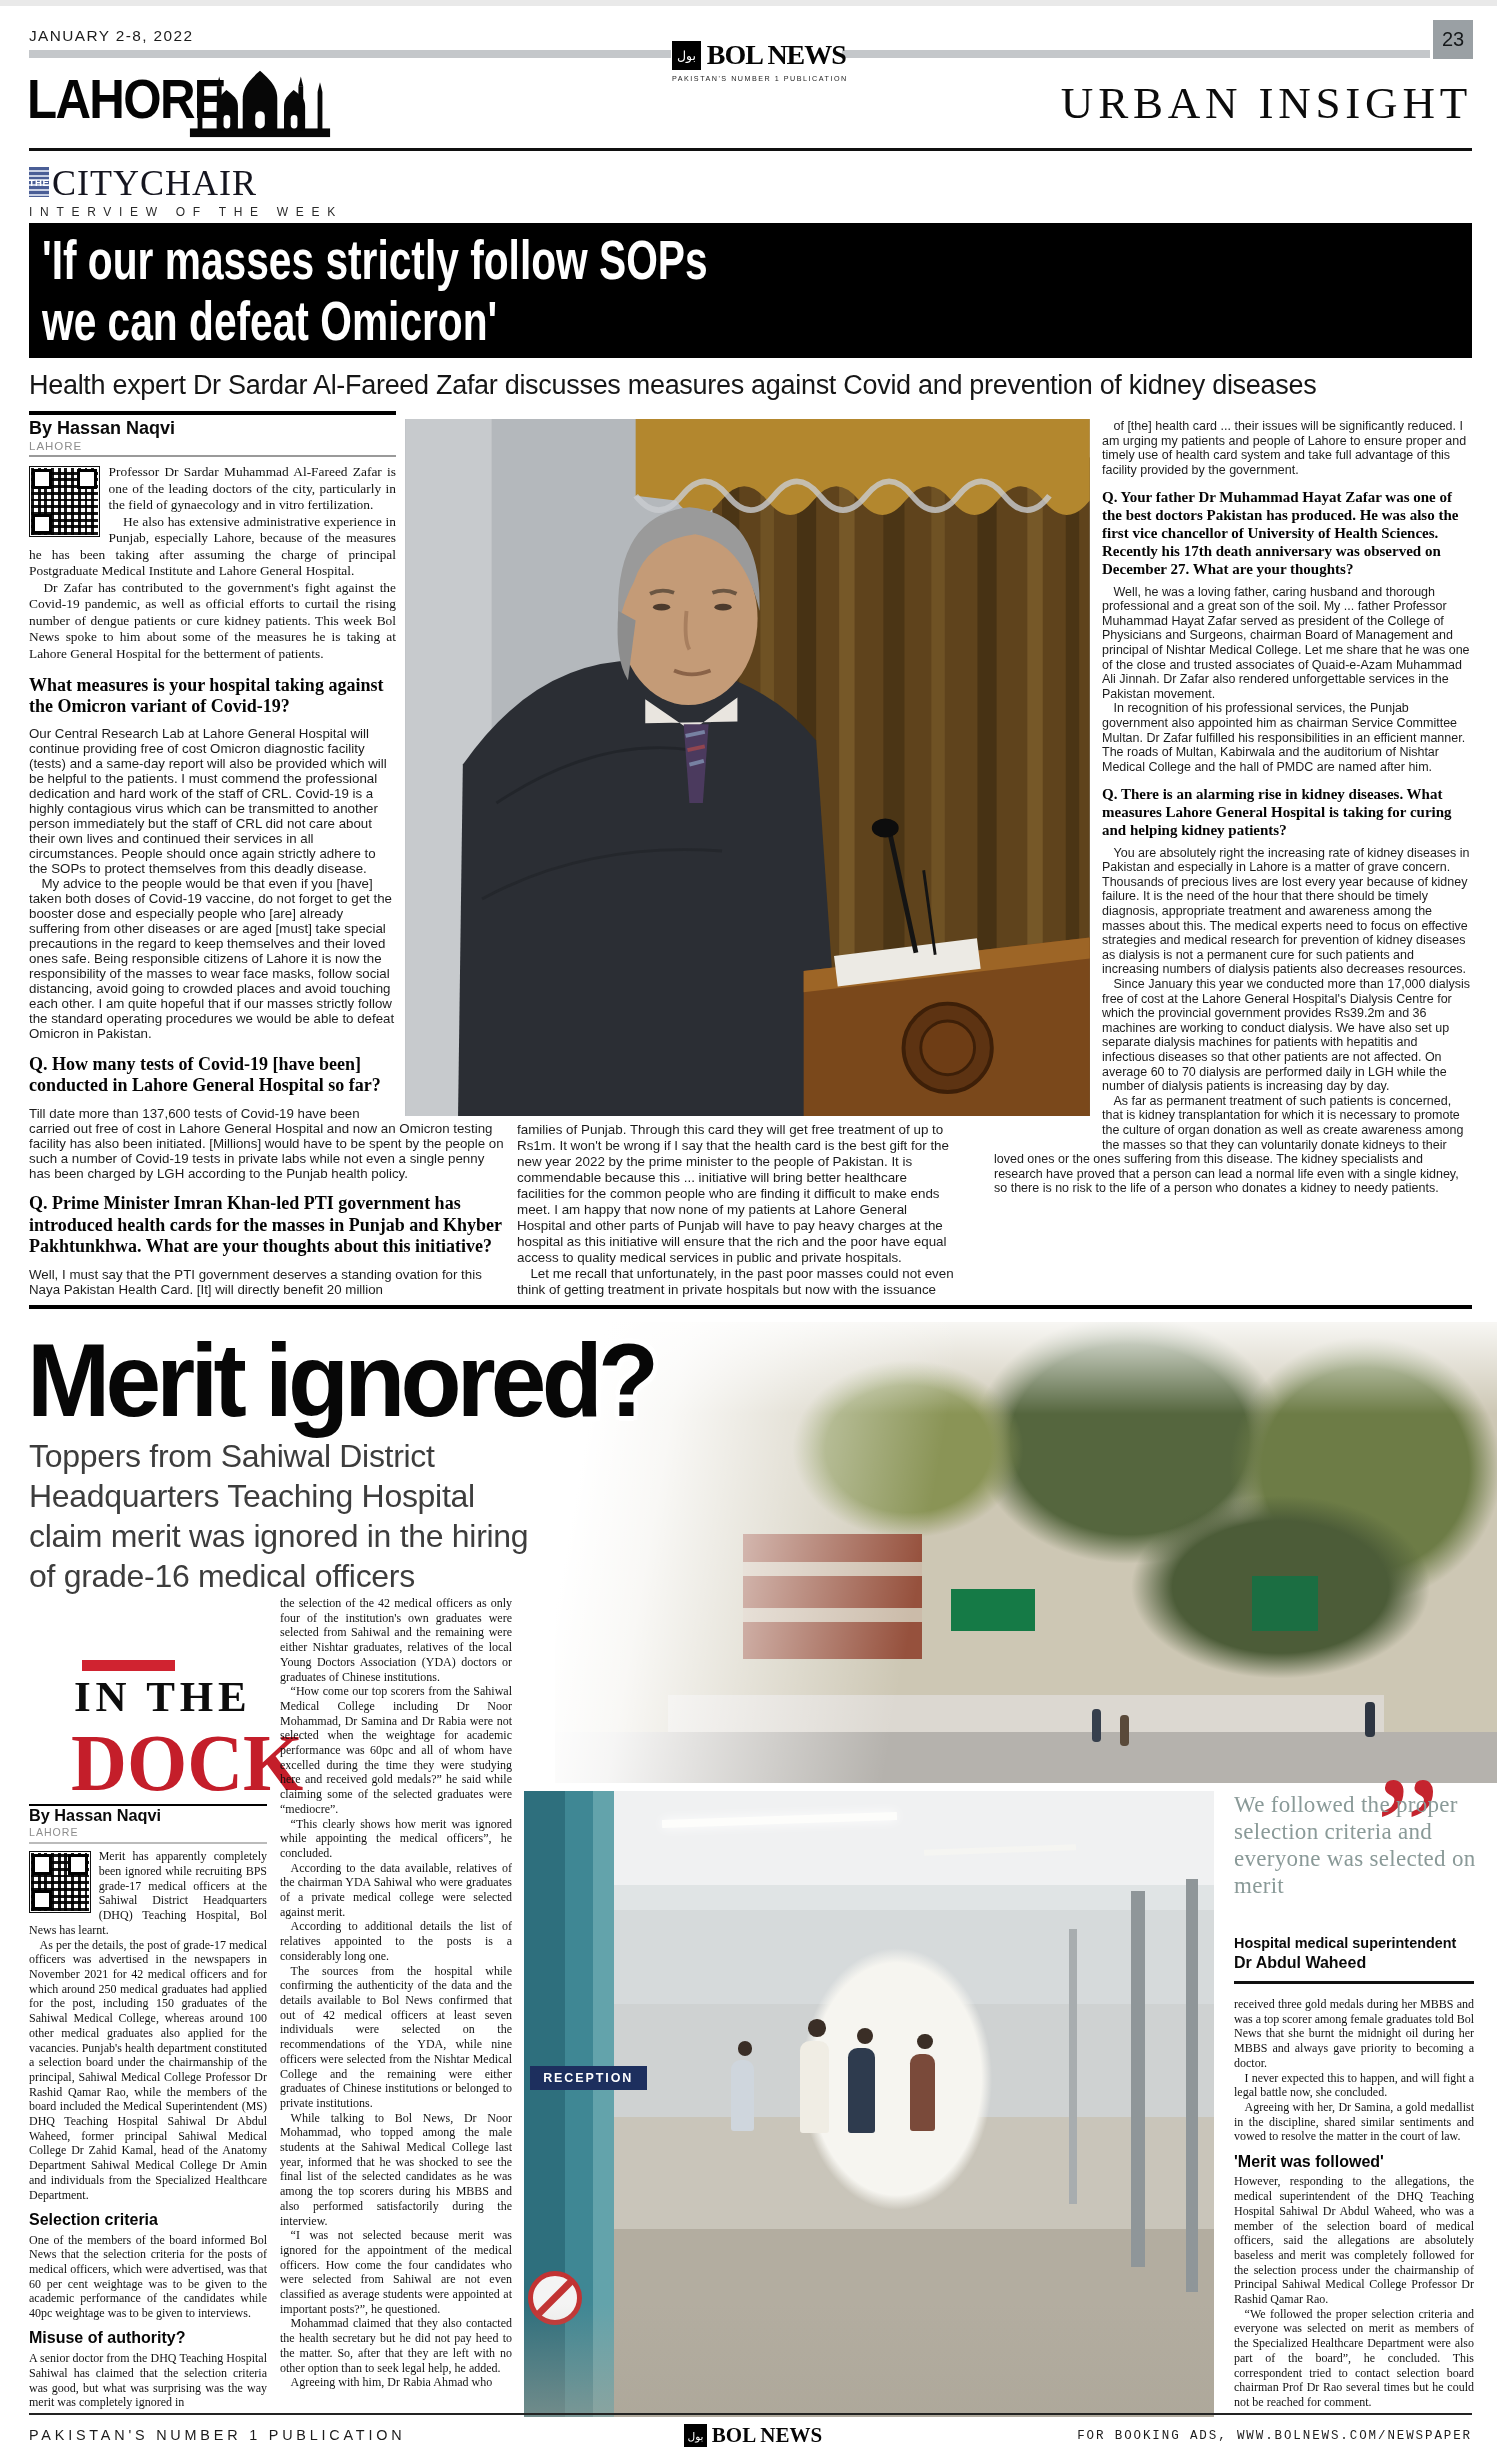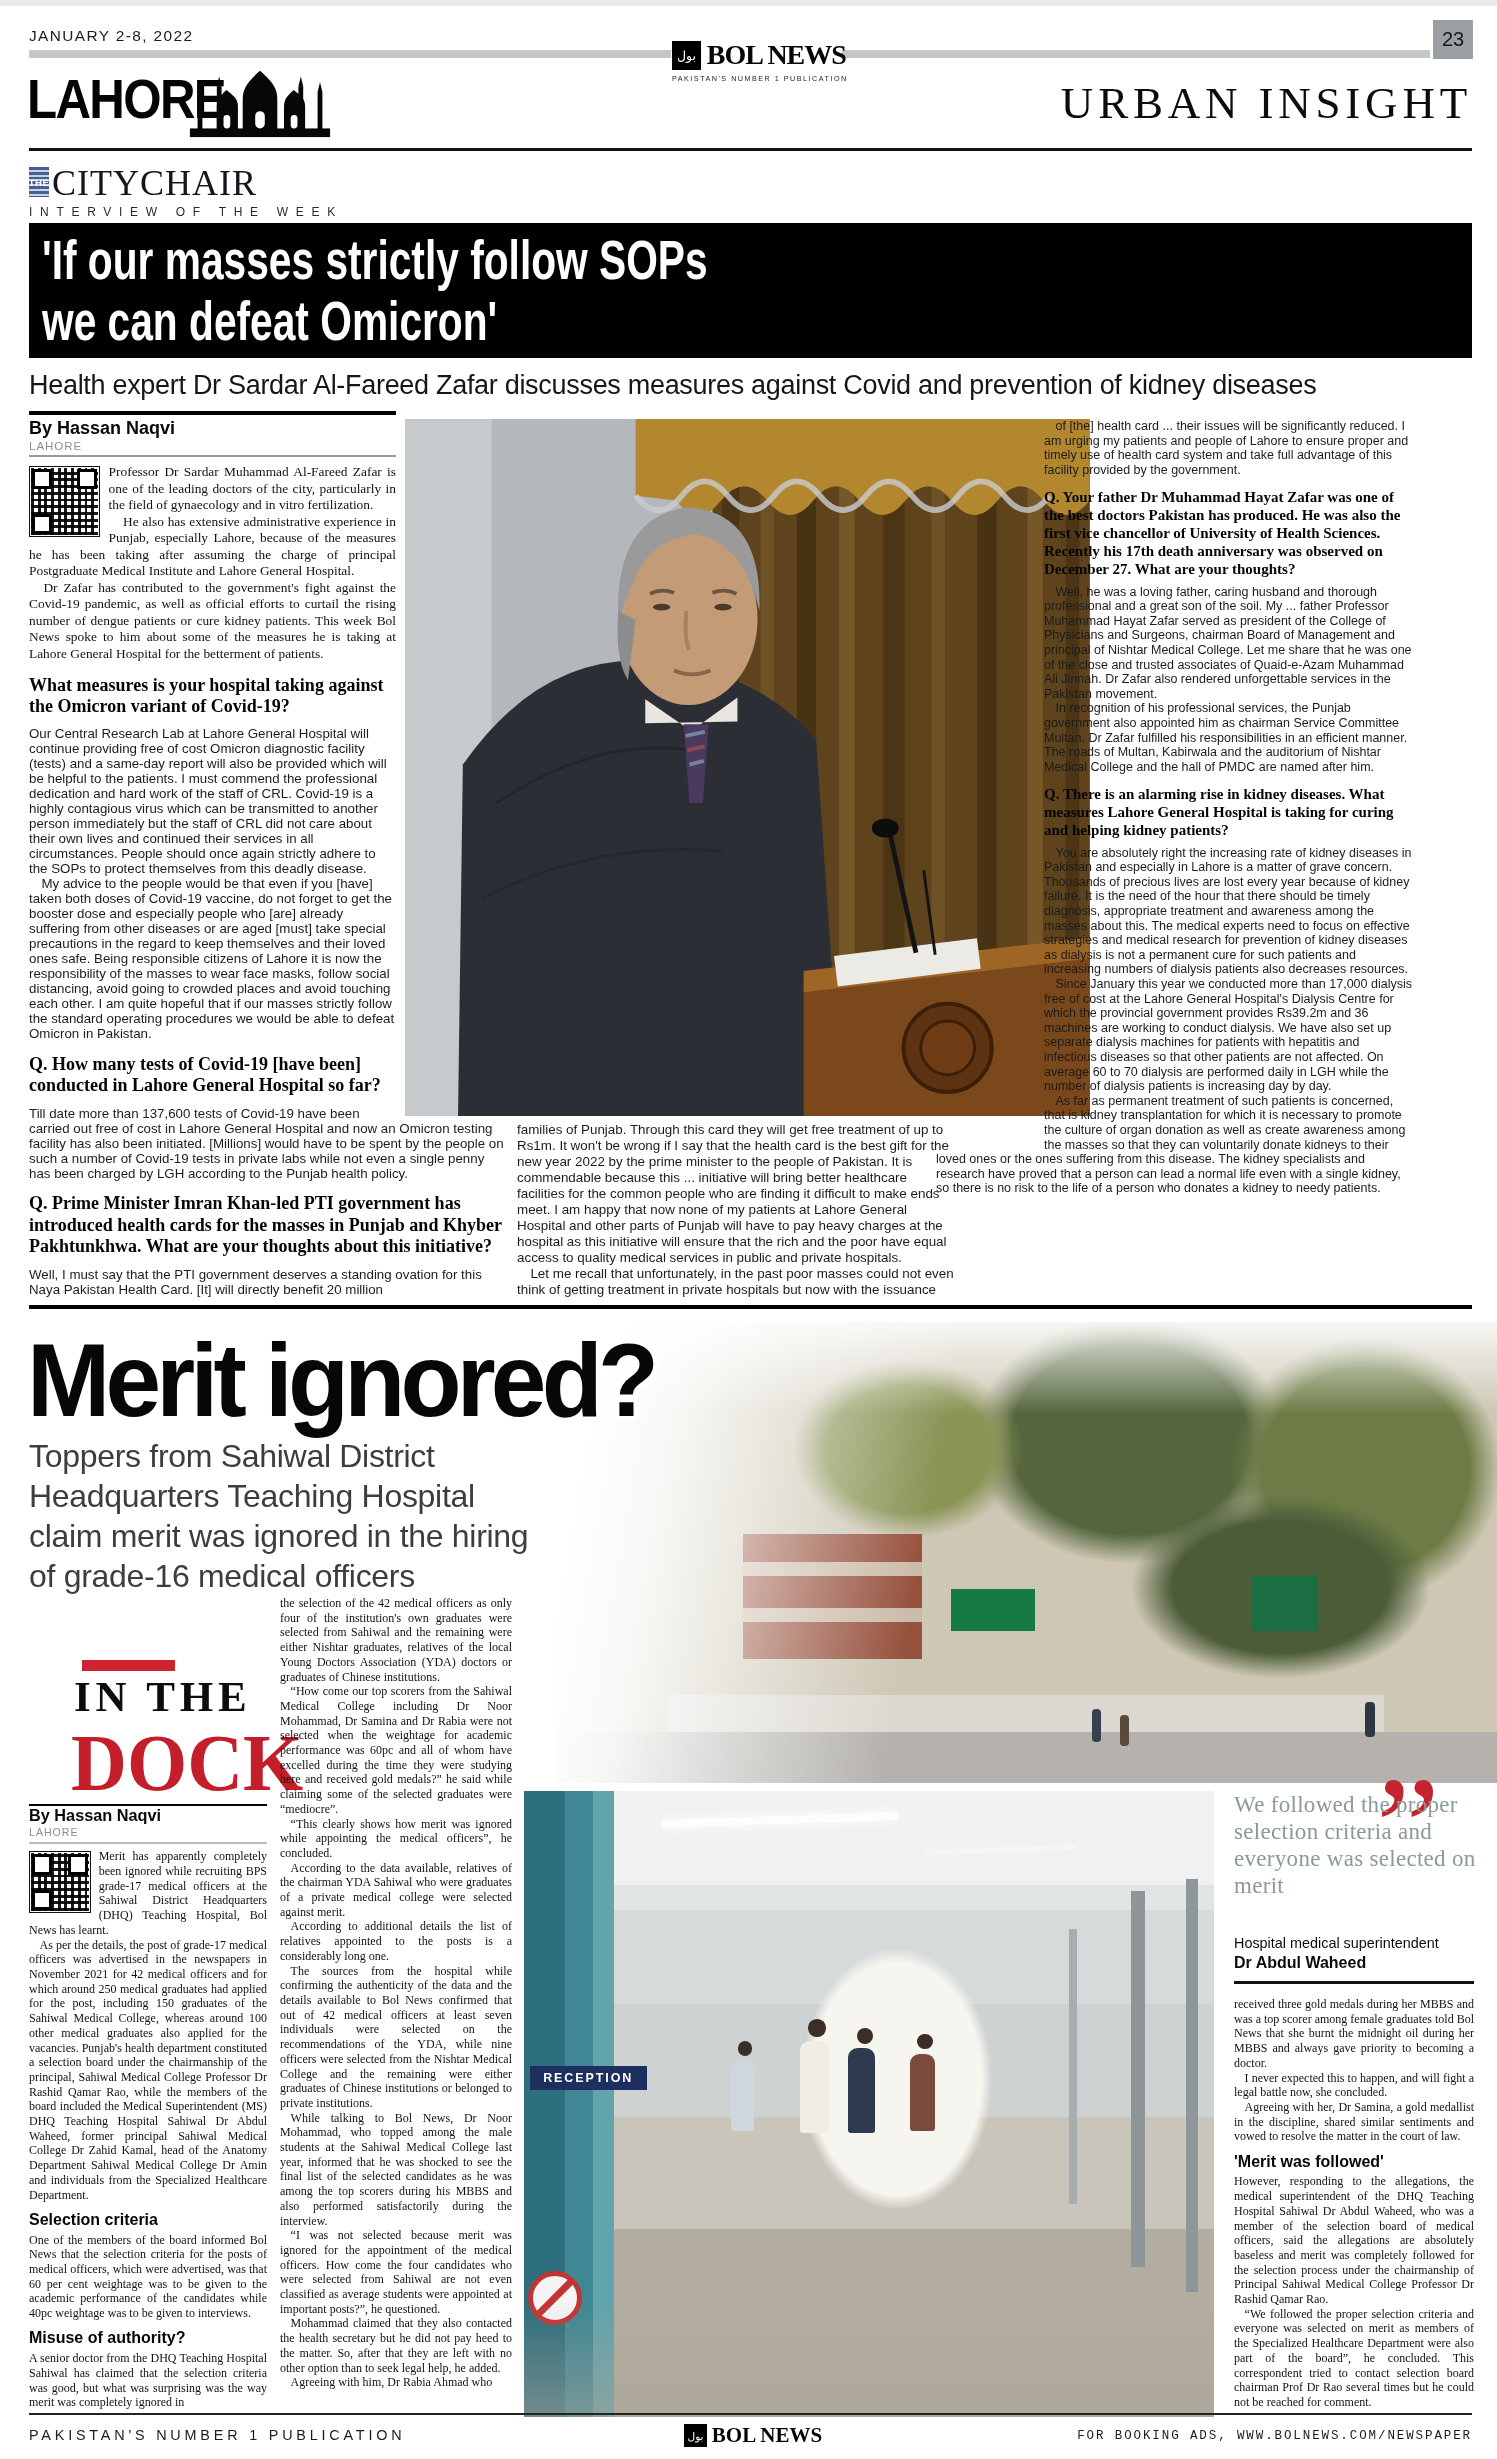--- a/index.html
+++ b/index.html
@@ -80,21 +80,21 @@
   .m-ser p.ni{text-indent:0;}
   .msub{font-family:"Liberation Sans",sans-serif;font-weight:700;font-size:16px;margin:8.6px 0 3.8px;color:#060606;}
   .byline2{font-size:16.3px;font-weight:700;color:#0a0a0a;}
   .bycity2{font-size:10.6px;color:#8d8d8d;letter-spacing:1px;margin:1px 0 3.8px;}
 
   
   .qmark{left:1376px;top:1764px;font-family:"Liberation Serif",serif;font-size:144px;line-height:115px;
          color:#c5242e;}
   .qtext{left:1234px;top:1785px;width:250px;font-family:"Liberation Serif",serif;font-size:23px;
          line-height:27px;color:#8a9a98;letter-spacing:0.3px;}
-  .qrole{left:1234px;top:1929px;font-family:"Liberation Sans",sans-serif;font-size:14.4px;font-weight:400;color:#0b0b0b;}
+  .qrole{left:1234px;top:1929px;font-family:"Liberation Sans",sans-serif;font-size:14.4px;font-weight:700;color:#0b0b0b;}
   .qname{left:1234px;top:1948px;font-family:"Liberation Sans",sans-serif;font-size:16px;font-weight:700;color:#0b0b0b;}
   .qrule{left:1234px;top:1975px;width:240px;height:2.9px;background:#101010;}
 
   
   .ph1{left:405px;top:413px;width:685px;height:697px;overflow:hidden;background:#b3b7bb;}
   .ph2{left:555px;top:1316px;width:942px;height:461px;overflow:hidden;background:#cdc7b4;}
   .ph2 .blob{position:absolute;border-radius:50%;}
   .ph2 .fade{position:absolute;inset:0;
      background:linear-gradient(100deg,#fff 0 5%,rgba(255,255,255,.88) 13%,rgba(255,255,255,0) 40%),
                 linear-gradient(180deg,rgba(255,255,255,.85) 0,rgba(255,255,255,0) 20%);}
@@ -244,21 +244,21 @@
       <ellipse cx="500" cy="426" rx="14" ry="10" fill="#0d0d0d"></ellipse>
       <line x1="540" y1="470" x2="552" y2="558" stroke="#141414" stroke-width="3"></line>
     </svg>
   </div>
 
   <div class="abs mid" style="left:517px;top:1116px;width:440px;height:181px;overflow:hidden;">
     <p>families of Punjab. Through this card they will get free treatment of up to Rs1m. It won't be wrong if I say that the health card is the best gift for the new year 2022 by the prime minister to the people of Pakistan. It is commendable because this ... initiative will bring better healthcare facilities for the common people who are finding it difficult to make ends meet. I am happy that now none of my patients at Lahore General Hospital and other parts of Punjab will have to pay heavy charges at the hospital as this initiative will ensure that the rich and the poor have equal access to quality medical services in public and private hospitals.</p>
     <p>Let me recall that unfortunately, in the past poor masses could not even think of getting treatment in private hospitals but now with the issuance</p>
   </div>
 
-  <div class="abs" style="left:936px;top:413px;width:477px;height:884px;overflow:hidden;">
+  <div class="abs" style="left:994px;top:413px;width:477px;height:884px;overflow:hidden;">
     <div style="float:left;width:108px;height:727px;"></div>
     <p class="ans3 ni">of [the] health card ... their issues will be significantly reduced. I am urging my patients and people of Lahore to ensure proper and timely use of health card system and take full advantage of this facility provided by the government.</p>
     <h3 class="q3">Q. Your father Dr Muhammad Hayat Zafar was one of the best doctors Pakistan has produced. He was also the first vice chancellor of University of Health Sciences. Recently his 17th death anniversary was observed on December 27. What are your thoughts?</h3>
     <p class="ans3 ni">Well, he was a loving father, caring husband and thorough professional and a great son of the soil. My ... father Professor Muhammad Hayat Zafar served as president of the College of Physicians and Surgeons, chairman Board of Management and principal of Nishtar Medical College. Let me share that he was one of the close and trusted associates of Quaid-e-Azam Muhammad Ali Jinnah. Dr Zafar also rendered unforgettable services in the Pakistan movement.</p>
     <p class="ans3">In recognition of his professional services, the Punjab government also appointed him as chairman Service Committee Multan. Dr Zafar fulfilled his responsibilities in an efficient manner. The roads of Multan, Kabirwala and the auditorium of Nishtar Medical College and the hall of PMDC are named after him.</p>
     <h3 class="q3">Q. There is an alarming rise in kidney diseases. What measures Lahore General Hospital is taking for curing and helping kidney patients?</h3>
     <p class="ans3 ni">You are absolutely right the increasing rate of kidney diseases in Pakistan and especially in Lahore is a matter of grave concern. Thousands of precious lives are lost every year because of kidney failure. It is the need of the hour that there should be timely diagnosis, appropriate treatment and awareness among the masses about this. The medical experts need to focus on effective strategies and medical research for prevention of kidney diseases as dialysis is not a permanent cure for such patients and increasing numbers of dialysis patients also decreases resources.</p>
     <p class="ans3">Since January this year we conducted more than 17,000 dialysis free of cost at the Lahore General Hospital's Dialysis Centre for which the provincial government provides Rs39.2m and 36 machines are working to conduct dialysis. We have also set up separate dialysis machines for patients with hepatitis and infectious diseases so that other patients are not affected. On average 60 to 70 dialysis are performed daily in LGH while the number of dialysis patients is increasing day by day.</p>
     <p class="ans3">As far as permanent treatment of such patients is concerned, that is kidney transplantation for which it is necessary to promote the culture of organ donation as well as create awareness among the masses so that they can voluntarily donate kidneys to their loved ones or the ones suffering from this disease. The kidney specialists and research have proved that a person can lead a normal life even with a single kidney, so there is no risk to the life of a person who donates a kidney to needy patients.</p>
   </div>

